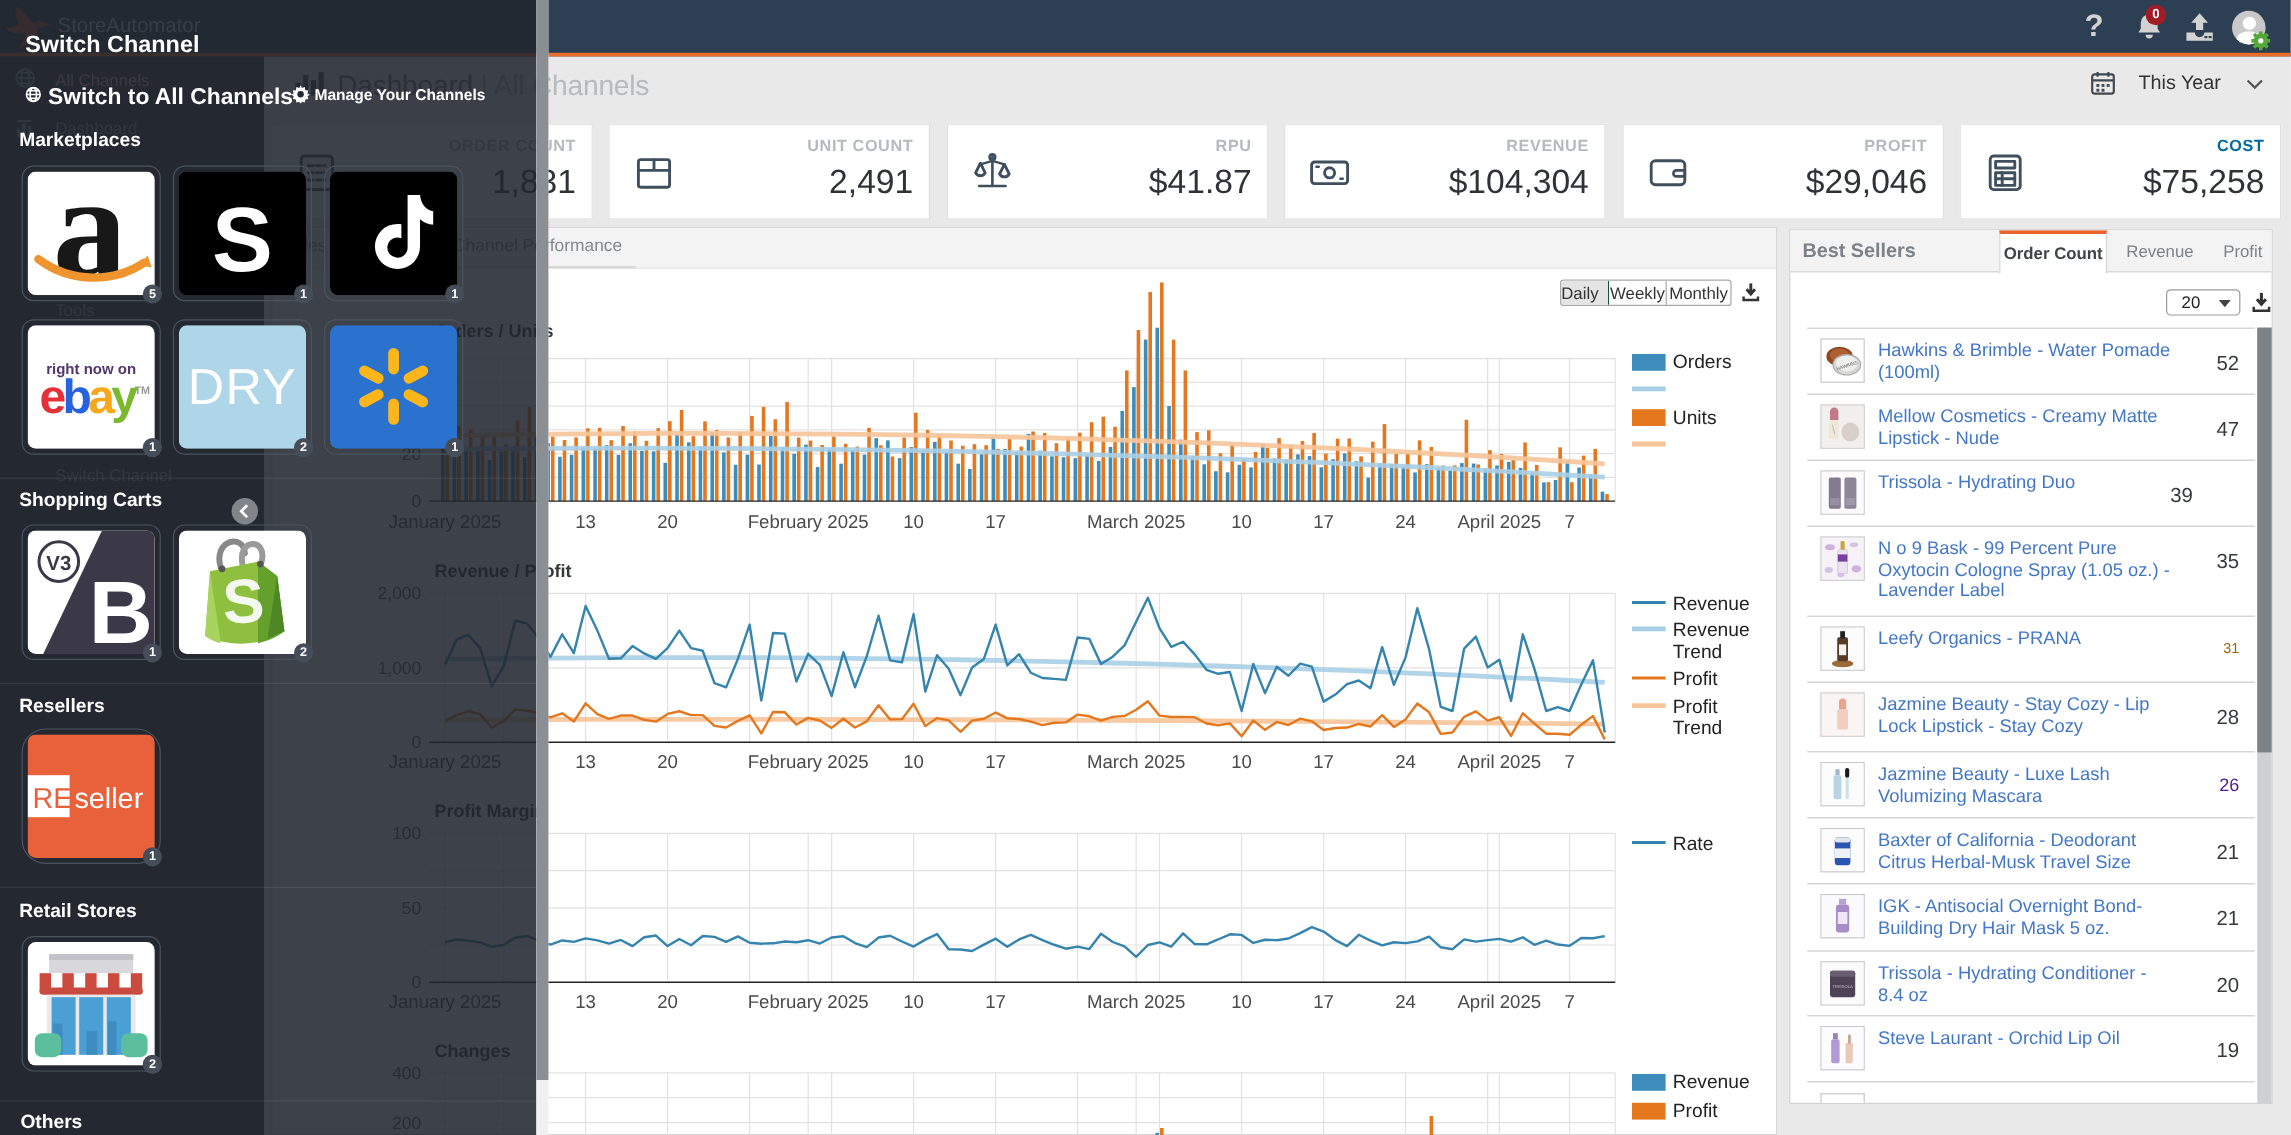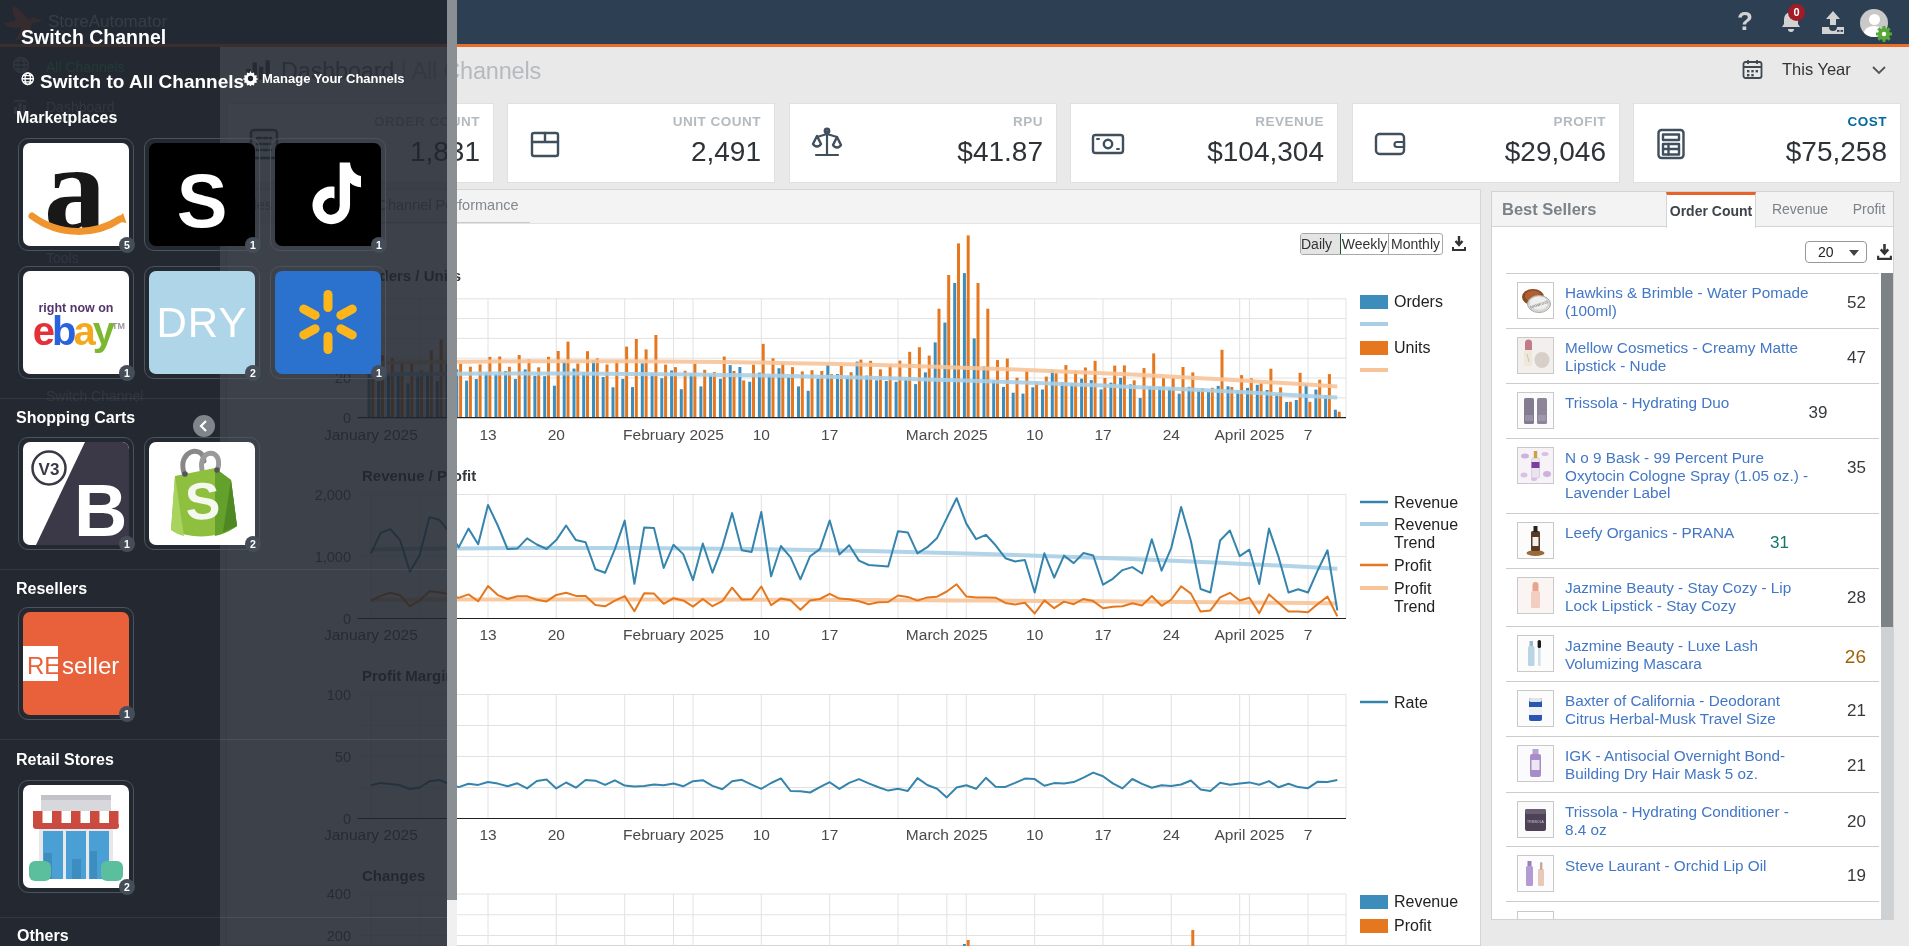--- a/index.html
+++ b/index.html
@@ -37,21 +37,21 @@
         <rect x="12" y="6.5" width="4" height="3"></rect>
         <rect x="6.5" y="0" width="3" height="4" transform="rotate(45 8 8)"></rect>
         <rect x="6.5" y="12" width="3" height="4" transform="rotate(45 8 8)"></rect>
         <rect x="0" y="6.5" width="4" height="3" transform="rotate(45 8 8)"></rect>
         <rect x="12" y="6.5" width="4" height="3" transform="rotate(45 8 8)"></rect>
       </g>
     </svg>
 </div>
 
 <div class="abs" style="left:0;top:47px;width:220px;height:899px;background:#323a45">
-  <div class="abs" style="left:46px;top:12px;font-size:14px;color:#22c55e">All Channels</div>
+  <div class="abs" style="left:46px;top:12px;font-size:14px;color:#f9a8d4">All Channels</div>
   <svg class="abs" style="left:12px;top:9px" width="18" height="18" viewBox="0 0 17 17" fill="none" stroke="#9aa5ad" stroke-width="1.4">
       <circle cx="8.5" cy="8.5" r="7"></circle>
       <ellipse cx="8.5" cy="8.5" rx="3.2" ry="7"></ellipse>
       <path d="M1.5 8.5 h14 M2.5 4.5 h12 M2.5 12.5 h12"></path>
     </svg>
   <div class="abs" style="left:46px;top:52px;font-size:14px;color:#9aa5ad">Dashboard</div>
   <svg class="abs" style="left:13px;top:51px" width="17" height="17" viewBox="0 0 17 17" fill="#9aa5ad">
       <rect x="1" y="9" width="3" height="7"></rect>
       <rect x="5.5" y="5" width="3" height="11"></rect>
       <rect x="10" y="7" width="3" height="9"></rect>
@@ -610,21 +610,21 @@
 <div style="position:absolute;left:1517px;top:522px;width:37px;height:37px;background:#fff;border:1px solid #c9c9c9;box-sizing:border-box;padding:0"><svg width="35" height="35" viewBox="0 0 35 35">
       <rect x="0" y="0" width="35" height="35" fill="#fcfcfc"></rect>
       <ellipse cx="17.5" cy="30" rx="9" ry="3" fill="#9a6a3a"></ellipse>
       <rect x="13" y="8" width="9" height="20" rx="1.5" fill="#5a3a22"></rect>
       <rect x="14.5" y="14" width="6" height="9" fill="#f4f2ee"></rect>
       <rect x="15.5" y="3" width="4" height="6" fill="#222"></rect>
     </svg></div>
 <div style="position:absolute;left:1565px;top:524px;width:270px;font-size:15.3px;color:#4377c6">
     <div style="height:17.5px;line-height:17.5px">Leefy Organics - PRANA</div>
   </div>
-<div style="position:absolute;left:1770px;top:533px;width:96px;font-size:17px;color:#0f766e">31</div>
+<div style="position:absolute;left:1770px;top:533px;width:96px;text-align:right;font-size:12px;color:#a16207">31</div>
 <div style="position:absolute;left:1506px;top:568px;width:373px;height:1px;background:#ccc"></div>
 <div style="position:absolute;left:1517px;top:577px;width:37px;height:37px;background:#fff;border:1px solid #c9c9c9;box-sizing:border-box;padding:0"><svg width="35" height="35" viewBox="0 0 35 35">
       <rect x="0" y="0" width="35" height="35" fill="#faf4f2"></rect>
       <rect x="13" y="13" width="9" height="17" rx="1.5" fill="#f2cdc0"></rect>
       <path d="M14.5 13 v-6 a3 3 0 0 1 6 0 v6 z" fill="#e8a48e"></path>
     </svg></div>
 <div style="position:absolute;left:1565px;top:579px;width:270px;font-size:15.3px;color:#4377c6">
     <div style="height:17.5px;line-height:17.5px">Jazmine Beauty - Stay Cozy - Lip</div>
     <div style="height:17.5px;line-height:17.5px">Lock Lipstick - Stay Cozy</div>
   </div>
@@ -634,21 +634,21 @@
       <rect x="0" y="0" width="35" height="35" fill="#fcfcfc"></rect>
       <rect x="10" y="10" width="6.5" height="20" rx="1.5" fill="#b9d4e4"></rect>
       <rect x="11.5" y="5" width="3.5" height="5" fill="#9cb8c8"></rect>
       <rect x="20" y="9" width="2.6" height="21" rx="1" fill="#cfe0ea"></rect>
       <rect x="19.6" y="4" width="3.4" height="8" rx="1.6" fill="#1a1a1a"></rect>
     </svg></div>
 <div style="position:absolute;left:1565px;top:637px;width:270px;font-size:15.3px;color:#4377c6">
     <div style="height:17.5px;line-height:17.5px">Jazmine Beauty - Luxe Lash</div>
     <div style="height:17.5px;line-height:17.5px">Volumizing Mascara</div>
   </div>
-<div style="position:absolute;left:1770px;top:646px;width:96px;text-align:right;font-size:19px;color:#a16207">26</div>
+<div style="position:absolute;left:1770px;top:646px;width:96px;text-align:right;font-size:15px;color:#4c1d95">26</div>
 <div style="position:absolute;left:1506px;top:681px;width:373px;height:1px;background:#ccc"></div>
 <div style="position:absolute;left:1517px;top:690px;width:37px;height:37px;background:#fff;border:1px solid #c9c9c9;box-sizing:border-box;padding:0"><svg width="35" height="35" viewBox="0 0 35 35">
       <rect x="0" y="0" width="35" height="35" fill="#fcfcfc"></rect>
       <rect x="11" y="7" width="13" height="23" rx="2" fill="#2a55b0"></rect>
       <rect x="11" y="16" width="13" height="8" fill="#eef1f5"></rect>
       <rect x="11" y="7" width="13" height="4" rx="2" fill="#dfe5ec"></rect>
     </svg></div>
 <div style="position:absolute;left:1565px;top:692px;width:270px;font-size:15.3px;color:#4377c6">
     <div style="height:17.5px;line-height:17.5px">Baxter of California - Deodorant</div>
     <div style="height:17.5px;line-height:17.5px">Citrus Herbal-Musk Travel Size</div>
@@ -796,21 +796,21 @@
 <path d="M62 24 L78 36 L84 82 C 76 88, 70 90, 62 92 Z" fill="#64a02c"></path>
 <path d="M78 36 L84 82 L70 88 Z" fill="#4e8724"></path>
 <path d="M22 32 L18 86 C 22 89, 26 91, 31 92 Z" fill="#a9d35f"></path>
 <circle cx="32" cy="30" r="2.8" fill="#555"></circle>
         <circle cx="64" cy="26" r="2.8" fill="#555"></circle>
 <text x="50" y="75" text-anchor="middle" font-size="52" font-weight="bold" fill="#f4f8ef" transform="rotate(-3 50 62)">S</text>
       </svg>
     </div>
     <div style="position:absolute;right:-2px;bottom:-3px;width:16px;height:16px;border-radius:50%;background:#454e58;color:#fff;font-size:10.5px;font-weight:bold;text-align:center;line-height:16px">2</div>
   </div>
-<div style="position:absolute;left:18px;top:607px;width:116px;height:113px;border:1px solid #4b545e;border-radius:10px;padding:4px;box-sizing:border-box">
+<div style="position:absolute;left:18px;top:607px;width:116px;height:113px;border:1px solid #4b545e;border-radius:20px;padding:4px;box-sizing:border-box">
     <div style="position:relative;width:106px;height:103px;border-radius:7px;overflow:hidden">
       <div style="position:absolute;inset:0;background:#e8613a"></div>
 <div style="position:absolute;left:0;top:34px;width:35px;height:35px;background:#fff"></div>
 <div style="position:absolute;left:4px;top:40px;font-size:24px;color:#e8613a">RE</div>
 <div style="position:absolute;left:39px;top:40px;font-size:24px;color:#fff">seller</div>
     </div>
     <div style="position:absolute;right:-2px;bottom:-3px;width:16px;height:16px;border-radius:50%;background:#454e58;color:#fff;font-size:10.5px;font-weight:bold;text-align:center;line-height:16px">1</div>
   </div>
 <div style="position:absolute;left:18px;top:780px;width:116px;height:113px;border:1px solid #4b545e;border-radius:10px;padding:4px;box-sizing:border-box">
     <div style="position:relative;width:106px;height:103px;border-radius:7px;overflow:hidden">

